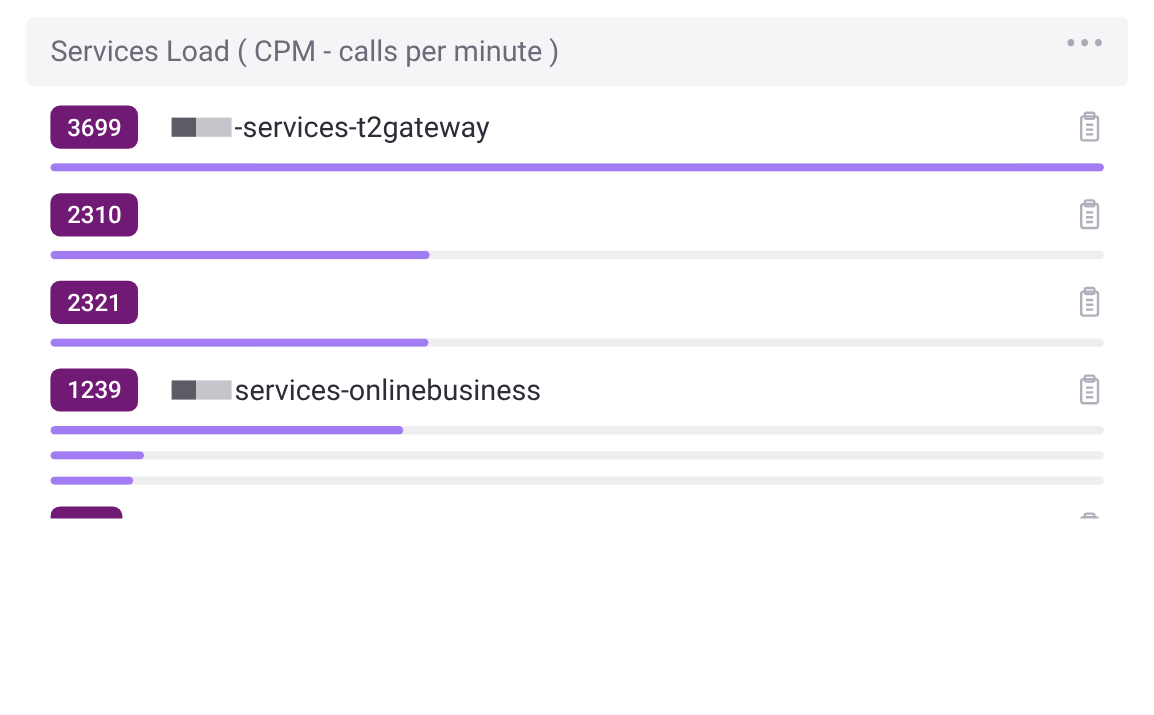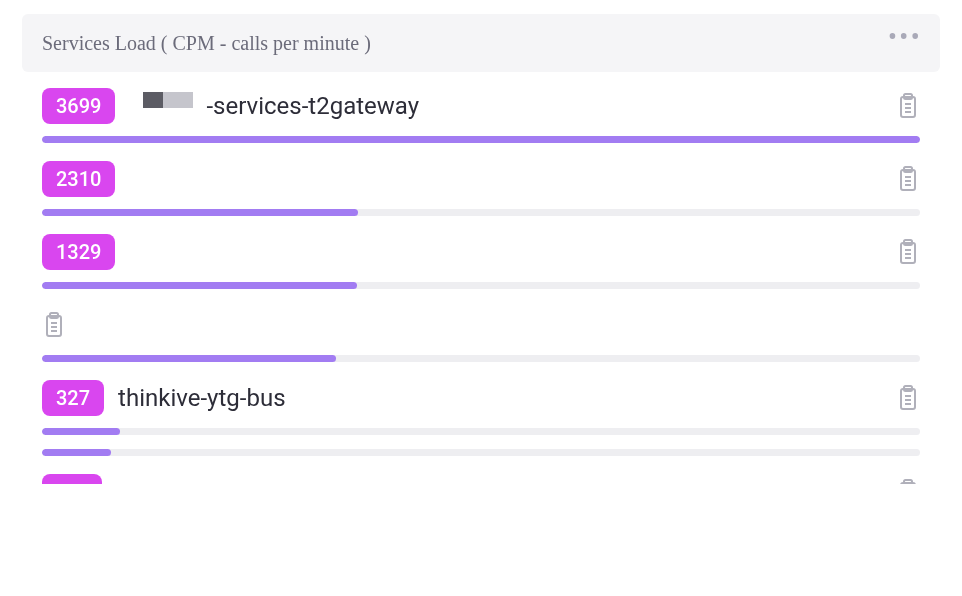--- a/index.html
+++ b/index.html
@@ -20,24 +20,23 @@
     .panel-header {
       display: flex;
       align-items: center;
       justify-content: space-between;
       background: #f5f5f7;
       border-radius: 6px;
       padding: 10px 18px 10px 20px;
       height: 58px;
     }
     .panel-title {
-      font-size: 20px;
+      font-size: 24px;
       color: #6b6b7a;
       font-weight: 400;
-      font-family: Liberation Serif, serif;
     }
     .more-dots {
       font-size: 28px;
       color: #a9a9b8;
       letter-spacing: 2px;
       cursor: pointer;
       line-height: 0.4;
       padding-bottom: 12px;
     }
     .list {
@@ -51,32 +50,33 @@
       align-items: center;
       justify-content: space-between;
       min-height: 44px;
     }
     .item-left {
       display: flex;
       align-items: center;
       gap: 14px;
     }
     .badge {
-      background: #d946ef;
+      background: #701a75;
       color: #ffffff;
       font-size: 20px;
       font-weight: 500;
       border-radius: 8px;
       padding: 6px 14px;
       min-width: 60px;
       text-align: center;
     }
     .service-label {
       display: flex;
-      gap: 13px;
+      align-items: center;
+      gap: 2px;
     }
     .redact {
       display: inline-block;
       width: 50px;
       height: 16px;
       background: linear-gradient(90deg, #5c5c64 0%, #5c5c64 40%, #c5c5cc 40%, #c5c5cc 100%);
       margin-left: 14px;
     }
     .redact.thin {
       width: 56px;
@@ -163,72 +163,62 @@
         </span>
       </div>
       <div class="progress-track">
         <div class="progress-fill" style="width: 35.9827%;"></div>
       </div>
     </div>
 
     <div class="item">
       <div class="item-row">
         <div class="item-left">
-          <span class="badge">1329</span>
+          <span class="badge">2321</span>
         </div>
         <span class="clipboard-icon">
           <svg width="24" height="28" viewBox="0 0 24 28" fill="none" stroke="currentColor" stroke-width="2">
             <rect x="5" y="5" width="14" height="20" rx="2"></rect>
             <rect x="8" y="2" width="8" height="5" rx="1.5"></rect>
             <line x1="9" y1="12" x2="15" y2="12"></line>
             <line x1="9" y1="16" x2="15" y2="16"></line>
             <line x1="9" y1="20" x2="15" y2="20"></line>
           </svg>
         </span>
       </div>
       <div class="progress-track">
         <div class="progress-fill" style="width: 35.9286%;"></div>
       </div>
     </div>
 
     <div class="item">
       <div class="item-row">
+        <div class="item-left">
+          <span class="badge">1239</span>
+          <span class="service-label">
+            <span class="redact"></span>
+            <span class="service-name">services-onlinebusiness</span>
+          </span>
+        </div>
         <span class="clipboard-icon">
           <svg width="24" height="28" viewBox="0 0 24 28" fill="none" stroke="currentColor" stroke-width="2">
             <rect x="5" y="5" width="14" height="20" rx="2"></rect>
             <rect x="8" y="2" width="8" height="5" rx="1.5"></rect>
             <line x1="9" y1="12" x2="15" y2="12"></line>
             <line x1="9" y1="16" x2="15" y2="16"></line>
             <line x1="9" y1="20" x2="15" y2="20"></line>
           </svg>
         </span>
       </div>
       <div class="progress-track">
         <div class="progress-fill" style="width: 33.4955%;"></div>
       </div>
     </div>
 
     <div class="item">
-      <div class="item-row">
-        <div class="item-left">
-          <span class="badge">327</span>
-          <span class="service-label">
-            <span class="service-name">thinkive-ytg-bus</span>
-          </span>
-        </div>
-        <span class="clipboard-icon">
-          <svg width="24" height="28" viewBox="0 0 24 28" fill="none" stroke="currentColor" stroke-width="2">
-            <rect x="5" y="5" width="14" height="20" rx="2"></rect>
-            <rect x="8" y="2" width="8" height="5" rx="1.5"></rect>
-            <line x1="9" y1="12" x2="15" y2="12"></line>
-            <line x1="9" y1="16" x2="15" y2="16"></line>
-            <line x1="9" y1="20" x2="15" y2="20"></line>
-          </svg>
-        </span>
-      </div>
       <div class="progress-track">
         <div class="progress-fill" style="width: 8.84023%;"></div>
       </div>
     </div>
 
     <div class="item">
       <div class="progress-track">
         <div class="progress-fill" style="width: 7.83996%;"></div>
       </div>
     </div>

